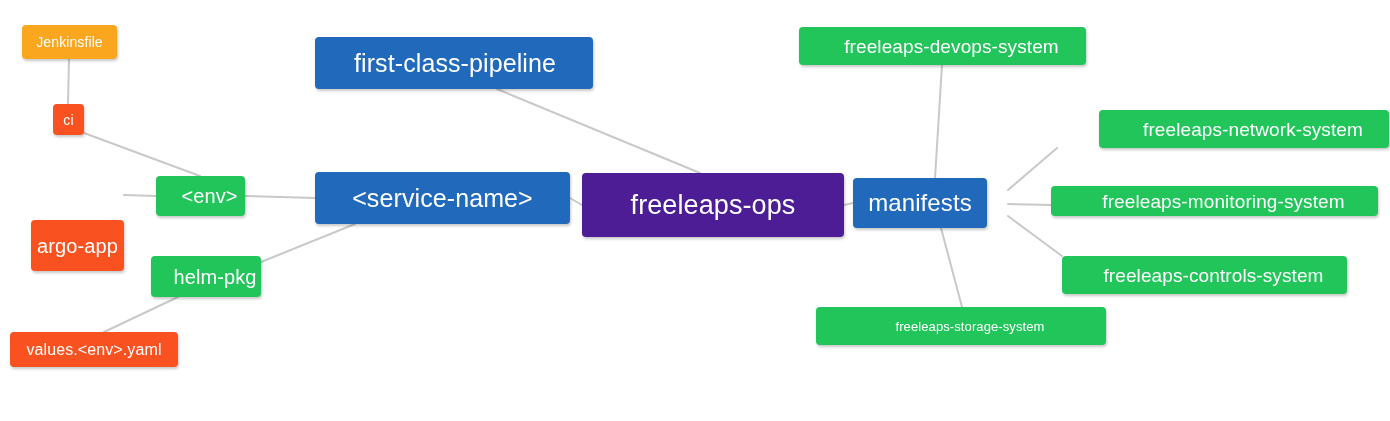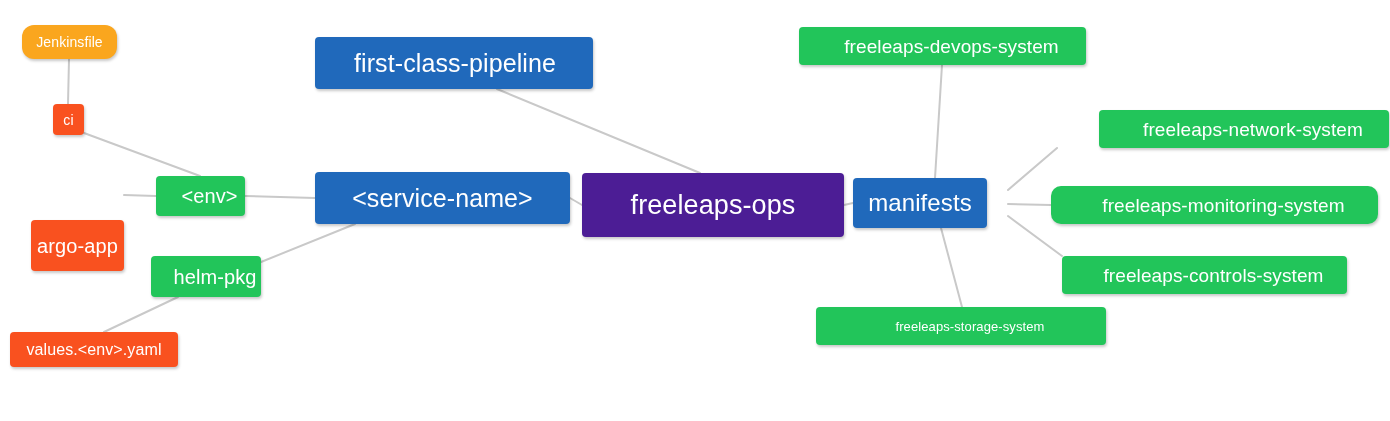--- a/index.html
+++ b/index.html
@@ -38,21 +38,21 @@
     white-space: nowrap;
     letter-spacing: 0.1px;
     box-shadow: 1px 2px 3px rgba(0,0,0,0.22);
     line-height: 1;
     padding: 0 10px;
     user-select: none;
   }
   .node.root      { background: #4c1d95; }
   .node.blue      { background: #2069bb; }
   .node.green     { background: #22c55a; padding-left: 28px; }
-  .node.orange    { background: #faa61e; border-radius: 12px; }
+  .node.orange    { background: #faa61e; }
   .node.red       { background: #f9511f; }
 </style>
 </head>
 <body>
 
 <div id="canvas">
   <svg id="edges" viewBox="0 0 1390 421" width="1390" height="421" xmlns="http://www.w3.org/2000/svg">
       <line x1="582" y1="205" x2="570" y2="198" stroke="#c9c9c9" stroke-width="2" stroke-linecap="round"></line>
       <line x1="497" y1="89" x2="700" y2="173" stroke="#c9c9c9" stroke-width="2" stroke-linecap="round"></line>
       <line x1="844" y1="205" x2="853" y2="203" stroke="#c9c9c9" stroke-width="2" stroke-linecap="round"></line>
@@ -74,17 +74,17 @@
       <div class="node blue" style="left: 315px; top: 37px; width: 278px; height: 52px; font-size: 25px; padding-left: 12px;">first-class-pipeline</div>
       <div class="node blue" style="left: 853px; top: 178px; width: 134px; height: 50px; font-size: 24px;">manifests</div>
       <div class="node green" style="left: 156px; top: 176px; width: 89px; height: 40px; font-size: 20px;">&lt;env&gt;</div>
       <div class="node green" style="left: 151px; top: 256px; width: 110px; height: 41px; font-size: 20px;">helm-pkg</div>
       <div class="node orange" style="left: 22px; top: 25px; width: 95px; height: 34px; font-size: 14px;">Jenkinsfile</div>
       <div class="node red" style="left: 53px; top: 104px; width: 31px; height: 31px; font-size: 14px;">ci</div>
       <div class="node red" style="left: 31px; top: 178px; width: 93px; height: 51px; font-size: 20px; margin-top: 42px;">argo-app</div>
       <div class="node red" style="left: 10px; top: 332px; width: 168px; height: 35px; font-size: 16px;">values.&lt;env&gt;.yaml</div>
       <div class="node green" style="left: 799px; top: 27px; width: 287px; height: 38px; font-size: 19px;">freeleaps-devops-system</div>
       <div class="node green" style="left: 1099px; top: 110px; width: 290px; height: 38px; font-size: 19px;">freeleaps-network-system</div>
-      <div class="node green" style="left: 1051px; top: 186px; width: 327px; height: 38px; font-size: 19px; border-radius: 10px;">freeleaps-monitoring-system</div>
+      <div class="node green" style="left: 1051px; top: 186px; width: 327px; height: 30px; font-size: 19px;">freeleaps-monitoring-system</div>
       <div class="node green" style="left: 1062px; top: 256px; width: 285px; height: 38px; font-size: 19px;">freeleaps-controls-system</div>
       <div class="node green" style="left: 816px; top: 307px; width: 290px; height: 38px; font-size: 13px;">freeleaps-storage-system</div>
     </div>
 </div>
 
 </body></html>

